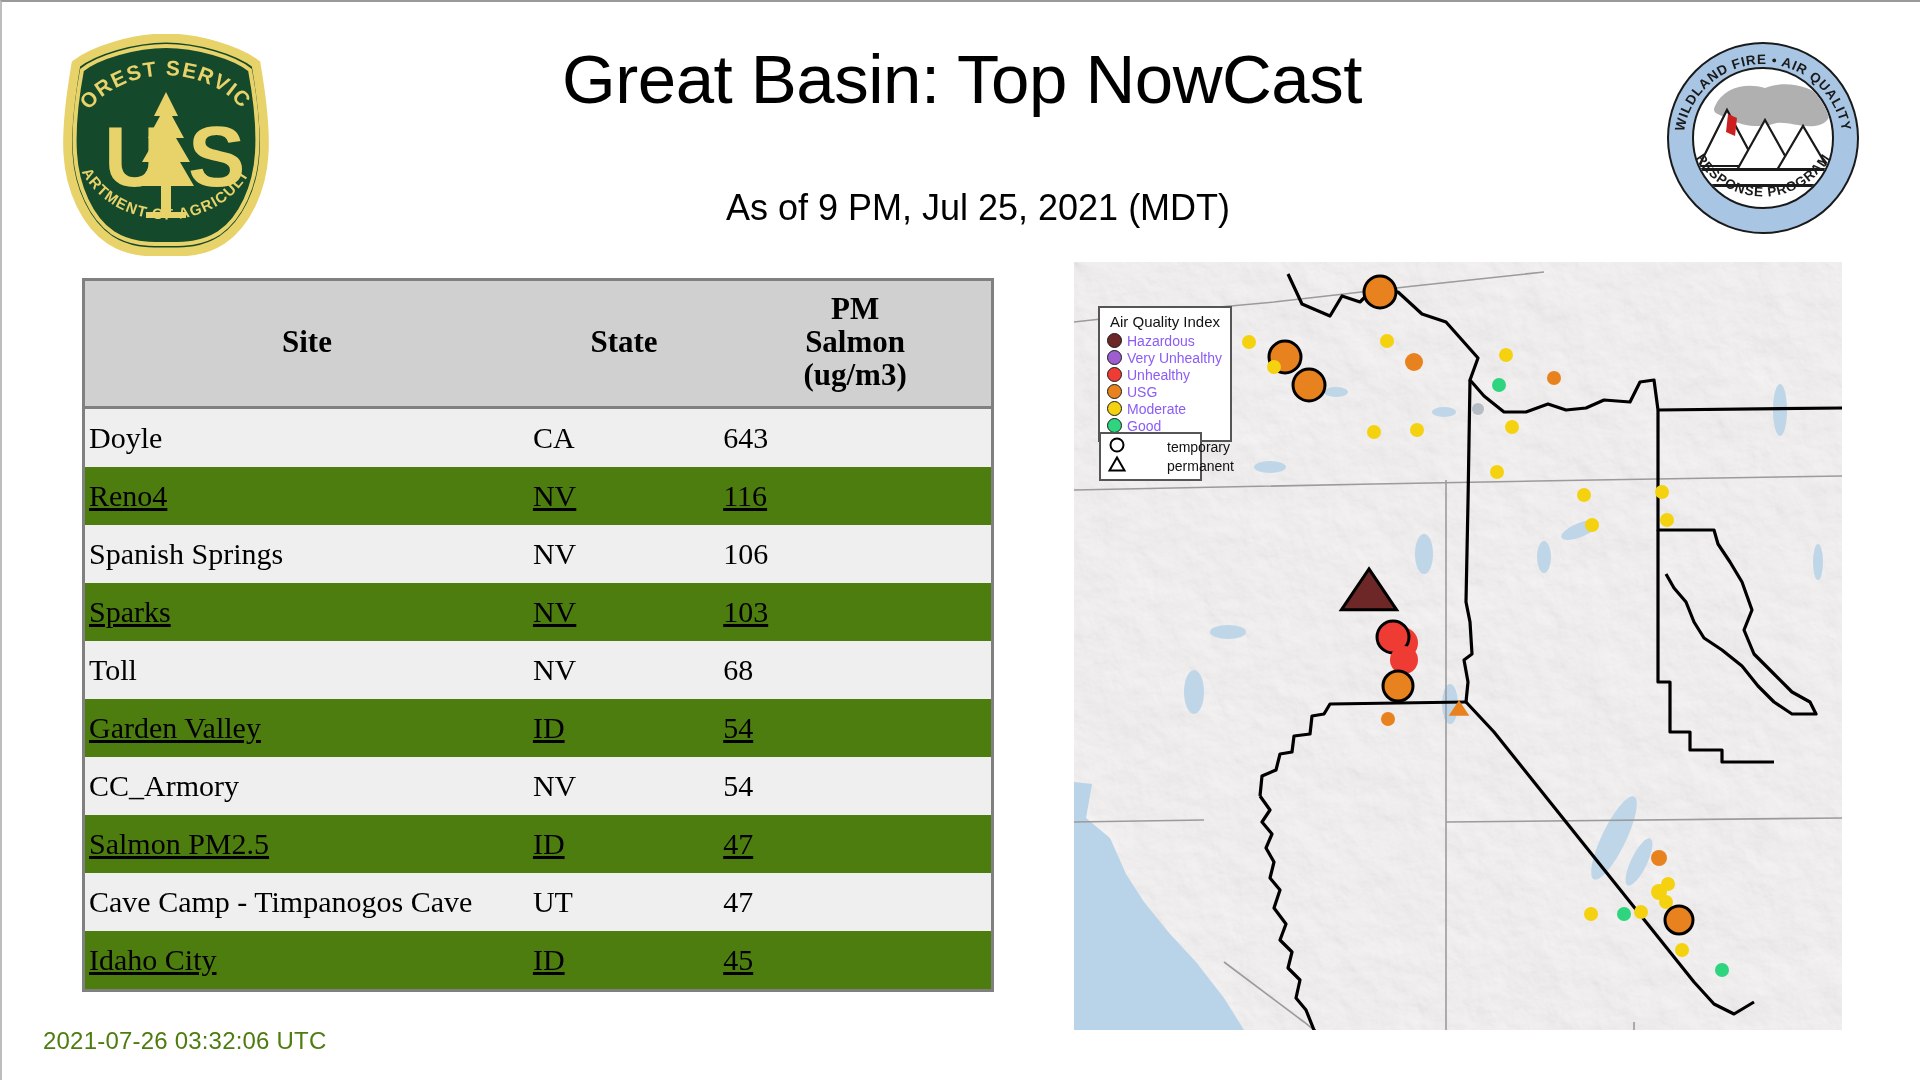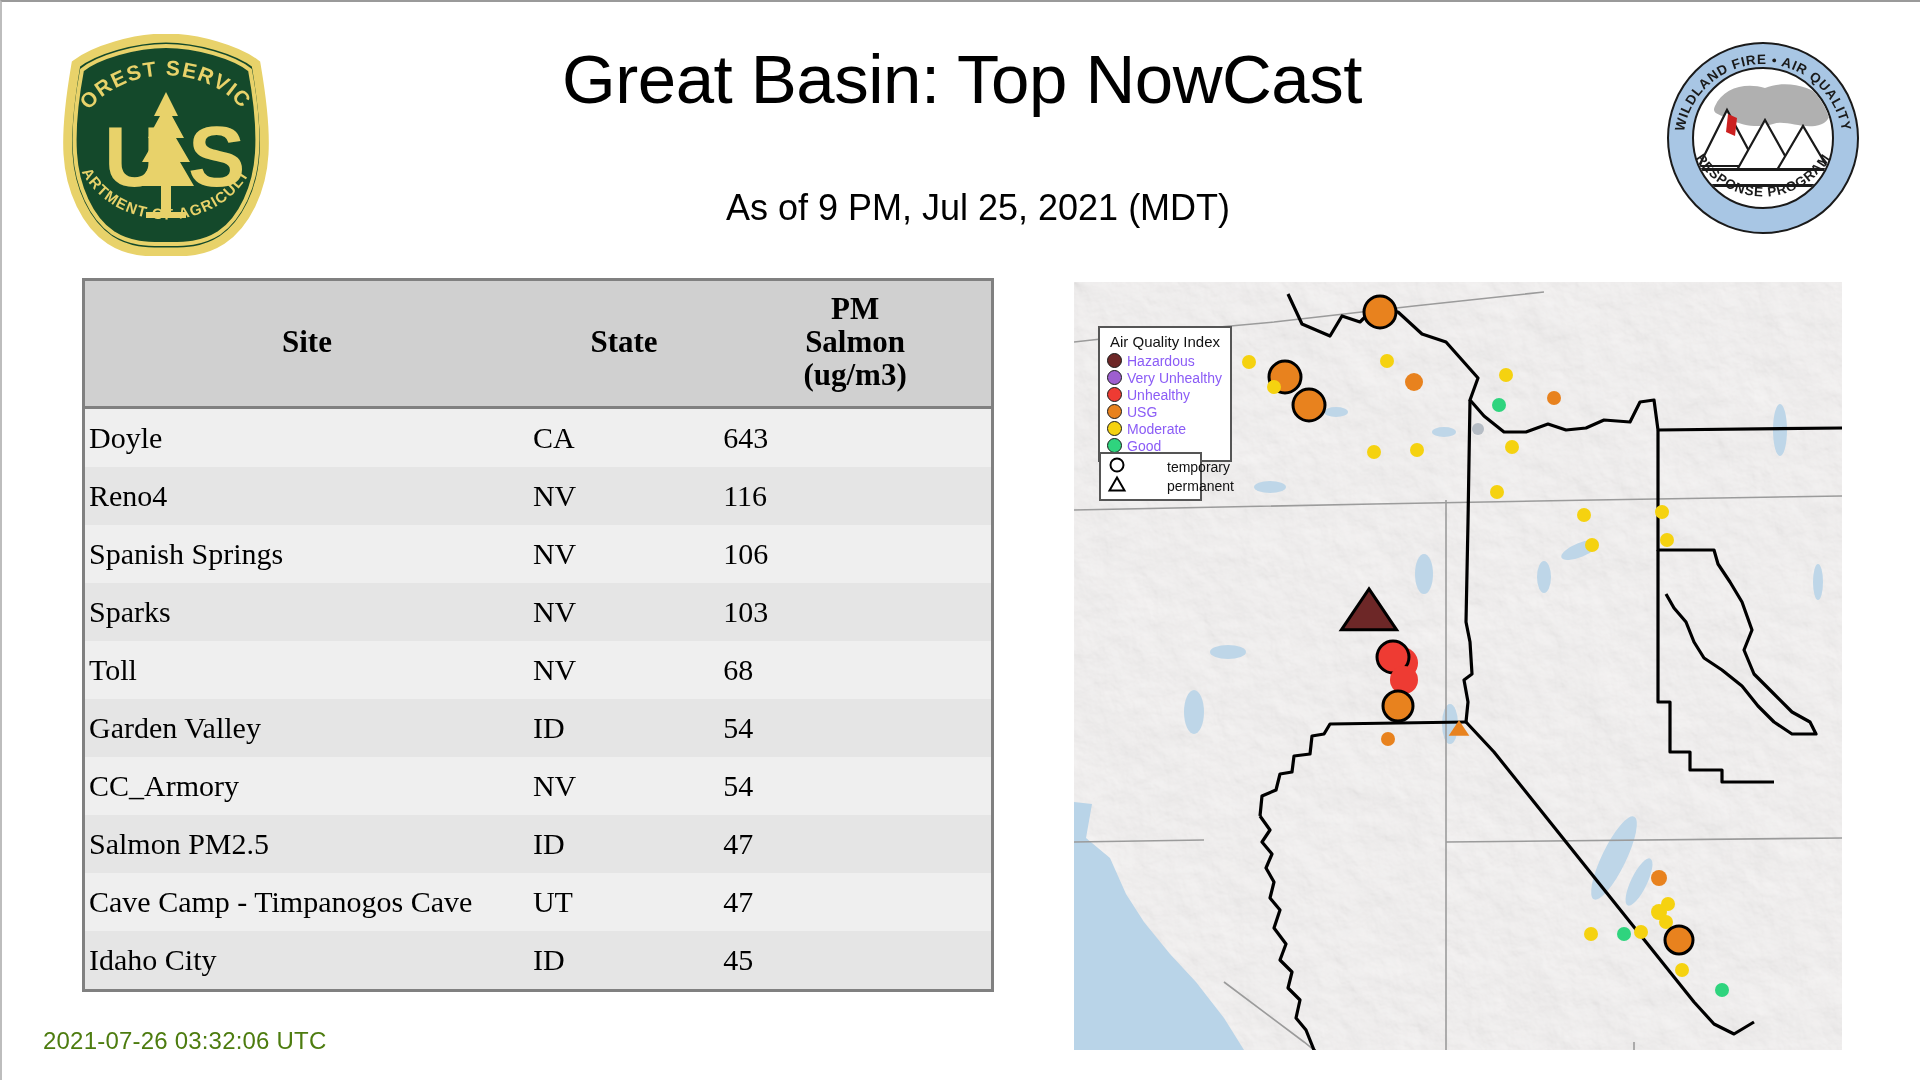--- a/index.html
+++ b/index.html
@@ -103,37 +103,37 @@
 
   table.aqi-table tbody td {
     font-size: 30px;
     color: #000000;
     text-align: left;
     padding: 12px 4px 12px 4px;
     height: 34px;
     line-height: 1.0;
   }
   table.aqi-table tbody tr.odd td  { background: #efefef; }
-  table.aqi-table tbody tr.even td { background: #e5e5e5; }
+  table.aqi-table tbody tr.even td { background: #4d7c0f; text-decoration: underline; }
 
   #timestamp {
     position: absolute;
     left: 41px;
     top: 1025px;
     font-family: "Liberation Sans", sans-serif;
     font-size: 24px;
     color: #4d7c0f;
     letter-spacing: 0.2px;
   }
 
   
   #map-panel {
     position: absolute;
     left: 1072px;
-    top: 280px;
+    top: 260px;
     width: 768px;
     height: 768px;
     overflow: hidden;
     background: #f2eeee;
   }
   #map-svg { display: block; }
 
   .legend-box {
     position: absolute;
     background: #ffffff;

